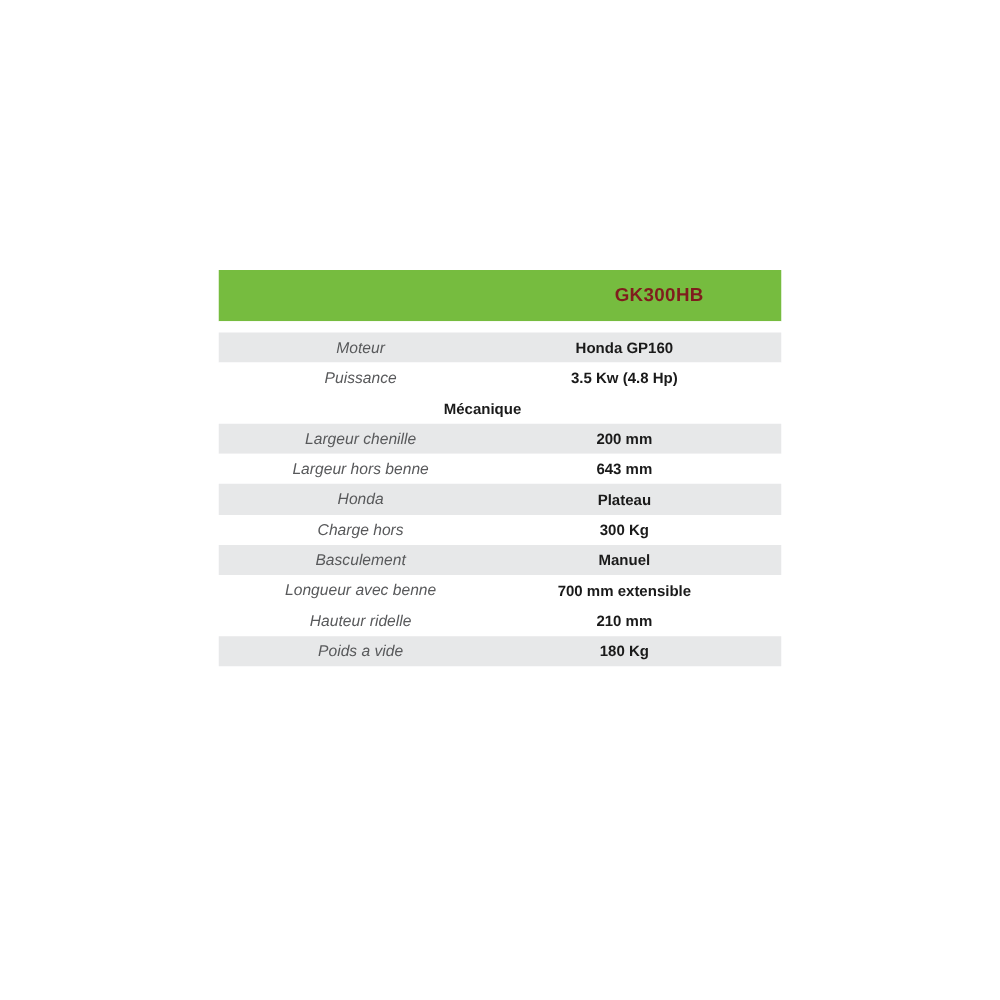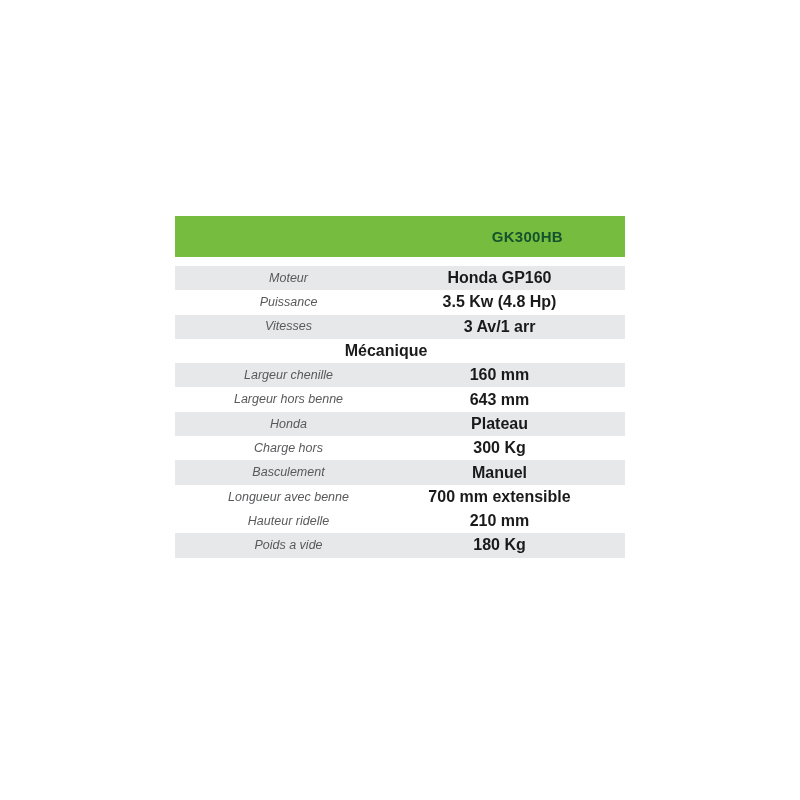--- a/index.html
+++ b/index.html
@@ -27,21 +27,21 @@
   .model-header {
     height: 41px;
     background: #76bc3f;
     display: flex;
     align-items: center;
     justify-content: flex-end;
     box-sizing: border-box;
     padding-right: 62px;
   }
   .model-header-title {
-    color: #14532d;
+    color: #7f1d1d;
     font-size: 15px;
     font-weight: bold;
     letter-spacing: 0.3px;
     line-height: 1;
     white-space: nowrap;
   }
 
   
   .header-gap {
     height: 9px;
@@ -66,21 +66,21 @@
     text-align: center;
     font-style: italic;
     font-size: 12.5px;
     color: #58595b;
     white-space: nowrap;
     line-height: 1;
   }
   .spec-value {
     flex: 1 1 auto;
     text-align: center;
-    font-size: 16px;
+    font-size: 12px;
     font-weight: bold;
     color: #1a1a1a;
     white-space: nowrap;
     line-height: 1;
     padding-right: 28px;
     box-sizing: border-box;
   }
 </style>
 </head>
 <body>
@@ -98,32 +98,28 @@
     <div class="spec-row shaded">
       <span class="spec-label">Moteur</span>
       <span class="spec-value">Honda GP160</span>
     </div>
 
     <div class="spec-row">
       <span class="spec-label">Puissance</span>
       <span class="spec-value">3.5 Kw (4.8 Hp)</span>
     </div>
 
-    <div class="spec-row shaded">
-      <span class="spec-label">Vitesses</span>
-      <span class="spec-value">3 Av/1 arr</span>
-    </div>
 
     <div class="spec-row">
       <span class="spec-value">Mécanique</span>
     </div>
 
     <div class="spec-row shaded">
       <span class="spec-label">Largeur chenille</span>
-      <span class="spec-value">160 mm</span>
+      <span class="spec-value">200 mm</span>
     </div>
 
     <div class="spec-row">
       <span class="spec-label">Largeur hors benne</span>
       <span class="spec-value">643 mm</span>
     </div>
 
     <div class="spec-row shaded">
       <span class="spec-label">Honda</span>
       <span class="spec-value">Plateau</span>

